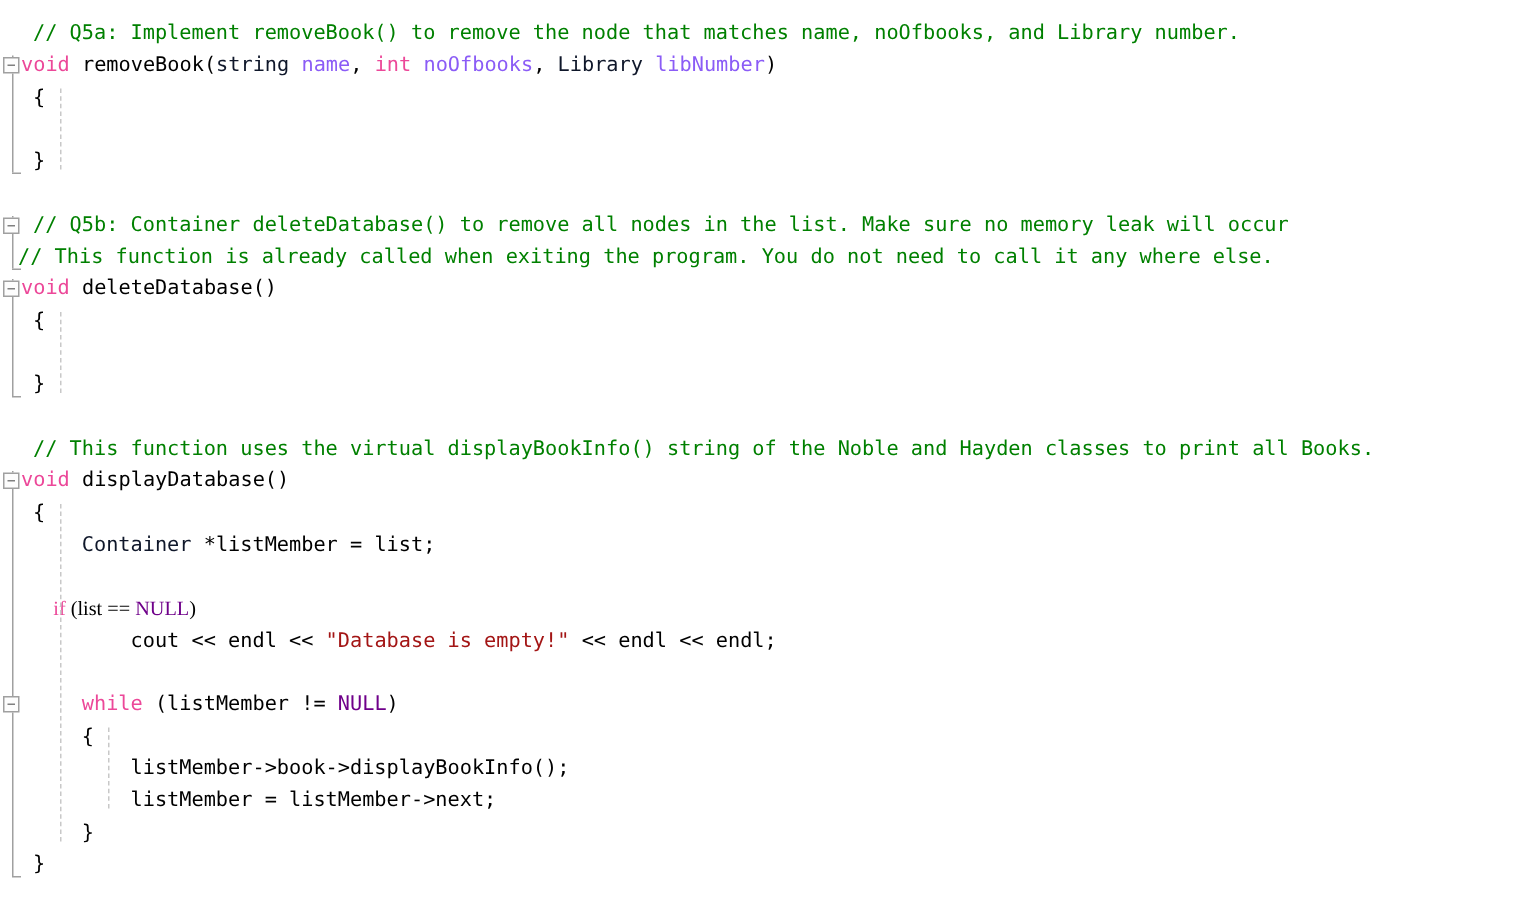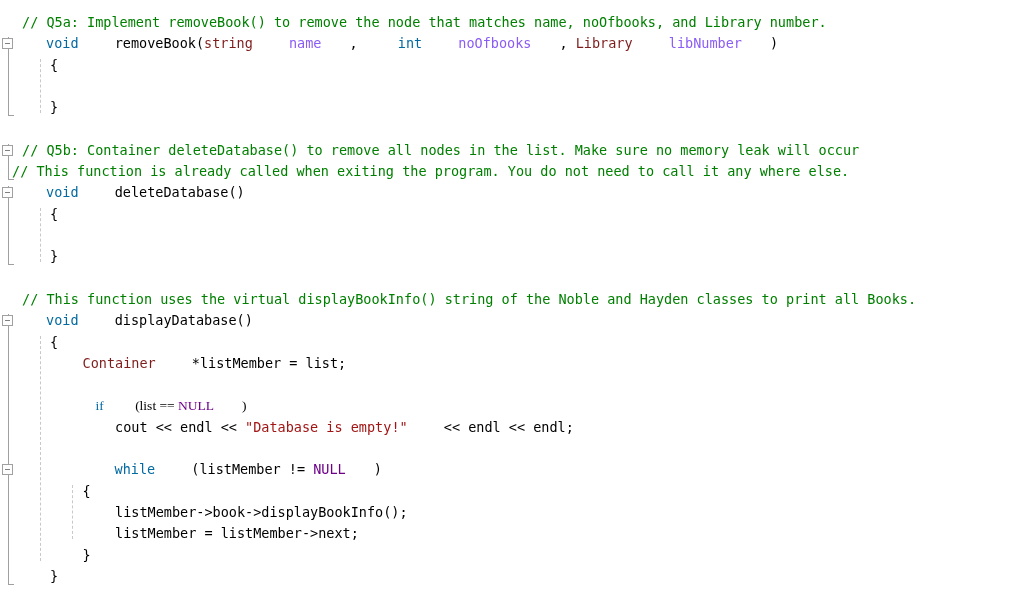--- a/index.html
+++ b/index.html
@@ -80,26 +80,26 @@
   .line {
     position: absolute;
     left: 0;
     height: 21.3px;
     white-space: pre;
     color: #000000;
   }
 
   
   .cmt  { color: #008000; text-align: right; }              
-  .kw   { color: #0369a1; margin-left: 32px; }              
-  .typ  { color: #7f1d1d; text-align: right; }              
+  .kw   { color: #ec4899; }              
+  .typ  { color: #0f172a; text-align: right; }              
   .par  { color: #8b5cf6; }              
   .str  { color: #a31515; }              
   .mac  { color: #6f008a; }              
-  .pln  { color: #000000; padding-left: 28px; }              
+  .pln  { color: #000000; }              
 </style>
 </head>
 <body>
 
 <div id="editor">
   <div class="gutter">
       <div class="scope-line" style="top: 37.3px; height: 77.9px;"></div>
       <div class="scope-foot" style="top: 115.2px;"></div>
       <div class="scope-line" style="top: 143.8px; height: 35.3px;"></div>
       <div class="scope-foot" style="top: 179.1px;"></div>

